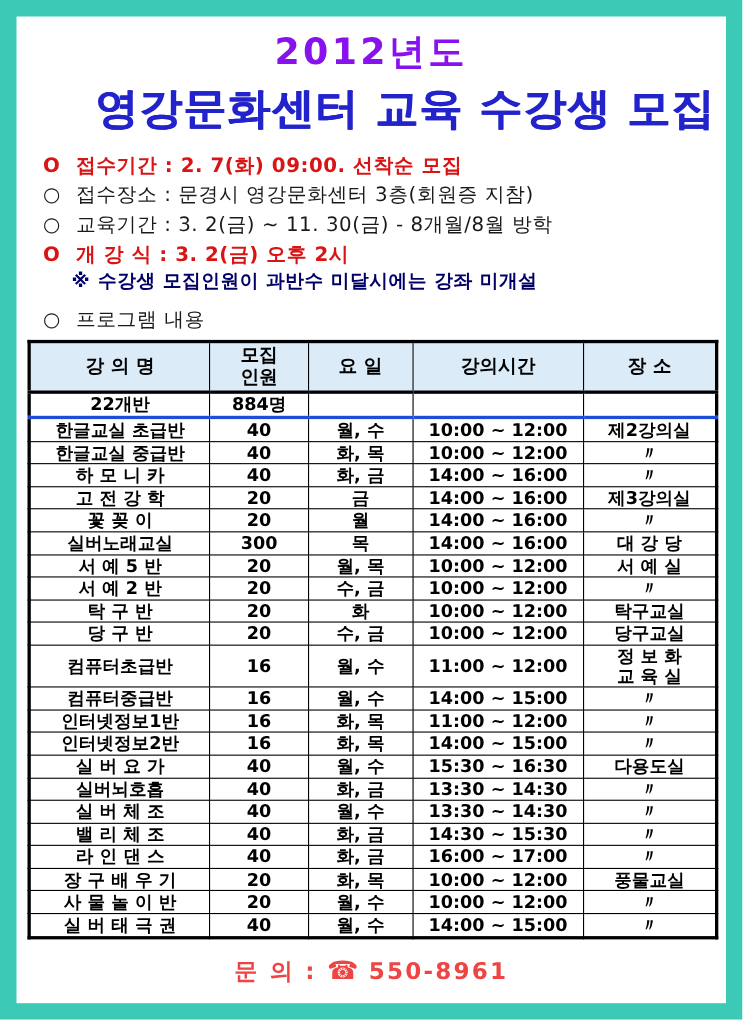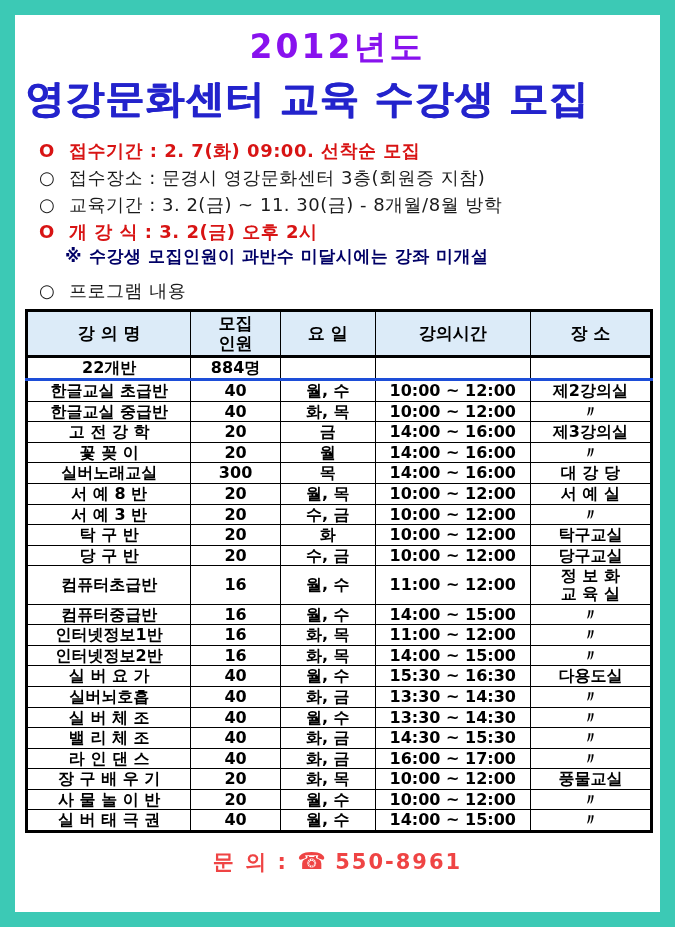--- a/index.html
+++ b/index.html
@@ -26,21 +26,21 @@
 
   .year-title {
     text-align: center;
     color: var(--purple);
     font-size: 33px;
     font-weight: 800;
     letter-spacing: 3px;
     margin-top: 4px;
   }
   .main-title {
-    text-align: left;
+    text-align: right;
     color: var(--blue);
     font-size: 39px;
     font-weight: 800;
     letter-spacing: 1px;
     margin-top: 2px;
     text-shadow: 1px 0 0 var(--blue);
     white-space: nowrap;
   }
 
   .notices { margin: 16px 0 0 14px; }
@@ -189,20 +189,27 @@
             <td>제2강의실</td>
           </tr>
           <tr>
             <td>한글교실 중급반</td>
             <td>40</td>
             <td>화, 목</td>
             <td>10:00 ~ 12:00</td>
             <td>〃</td>
           </tr>
           <tr>
+            <td>하 모 니 카</td>
+            <td>40</td>
+            <td>화, 금</td>
+            <td>14:00 ~ 16:00</td>
+            <td>〃</td>
+          </tr>
+          <tr>
             <td>고 전 강 학</td>
             <td>20</td>
             <td>금</td>
             <td>14:00 ~ 16:00</td>
             <td>제3강의실</td>
           </tr>
           <tr>
             <td>꽃  꽂  이</td>
             <td>20</td>
             <td>월</td>
@@ -210,28 +217,28 @@
             <td>〃</td>
           </tr>
           <tr>
             <td>실버노래교실</td>
             <td>300</td>
             <td>목</td>
             <td>14:00 ~ 16:00</td>
             <td>대 강 당</td>
           </tr>
           <tr>
-            <td>서   예 8 반</td>
+            <td>서   예 5 반</td>
             <td>20</td>
             <td>월, 목</td>
             <td>10:00 ~ 12:00</td>
             <td>서 예 실</td>
           </tr>
           <tr>
-            <td>서   예 3 반</td>
+            <td>서   예 2 반</td>
             <td>20</td>
             <td>수, 금</td>
             <td>10:00 ~ 12:00</td>
             <td>〃</td>
           </tr>
           <tr>
             <td>탁   구   반</td>
             <td>20</td>
             <td>화</td>
             <td>10:00 ~ 12:00</td>

